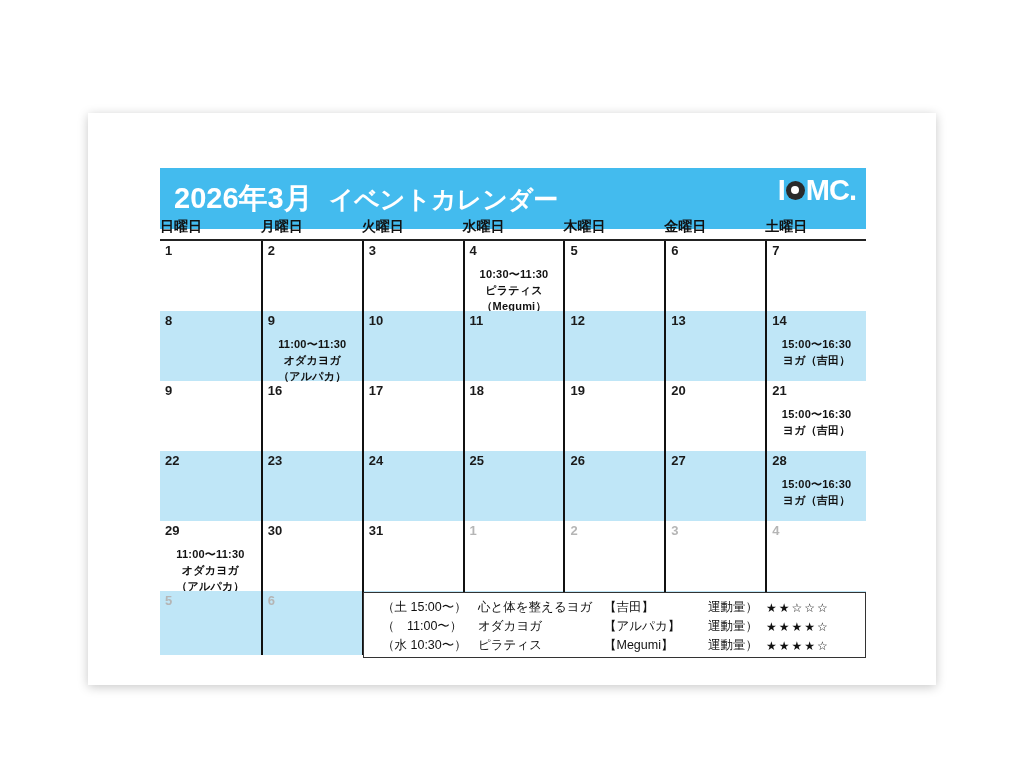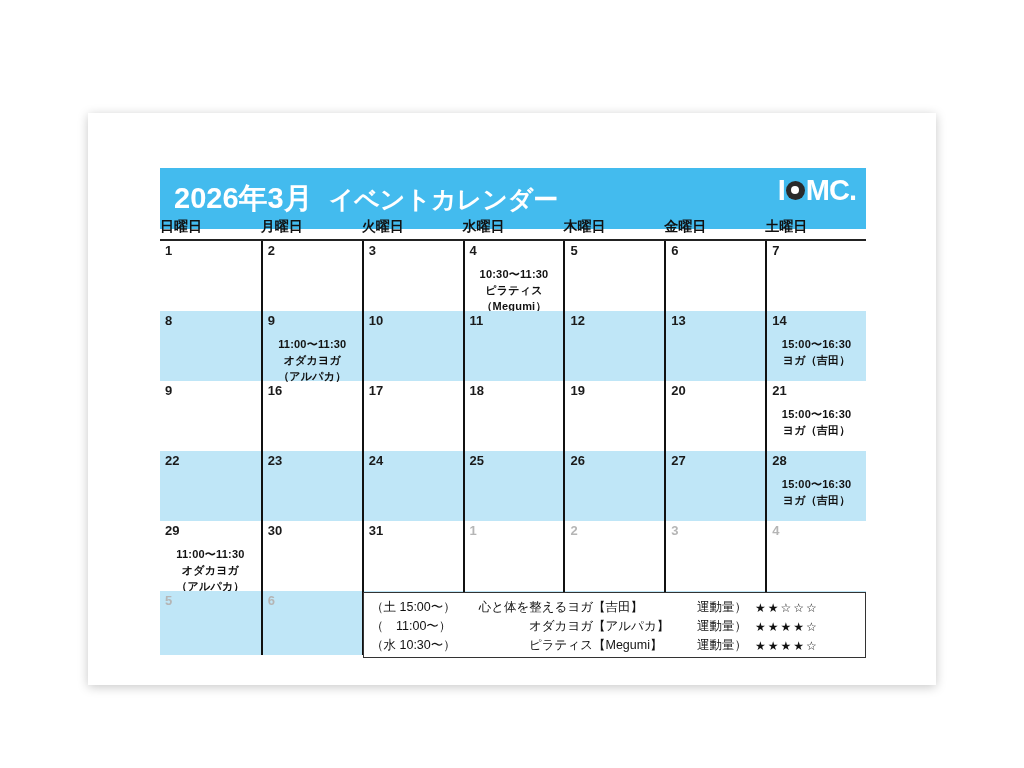--- a/index.html
+++ b/index.html
@@ -171,24 +171,24 @@
     background: #ffffff;
     box-sizing: border-box;
     padding: 5px 0 0 0;
   }
   .legend-row {
     display: flex;
     align-items: center;
     font-size: 12.5px;
     color: #111;
     height: 19px;
-    padding-left: 7px;
+    padding-left: 18px;
   }
   .lg-time { width: 96px; white-space: nowrap; }
-  .lg-name { width: 126px; white-space: nowrap; text-align: right; }
+  .lg-name { width: 126px; white-space: nowrap; }
   .lg-inst { width: 104px; white-space: nowrap; text-align: left; }
   .lg-label { width: 58px; white-space: nowrap; }
   .lg-stars { white-space: nowrap; letter-spacing: 2px; font-size: 12px; }
 </style>
 </head>
 <body>
 
 <div id="slide">
 
   <div class="page-card"></div>

